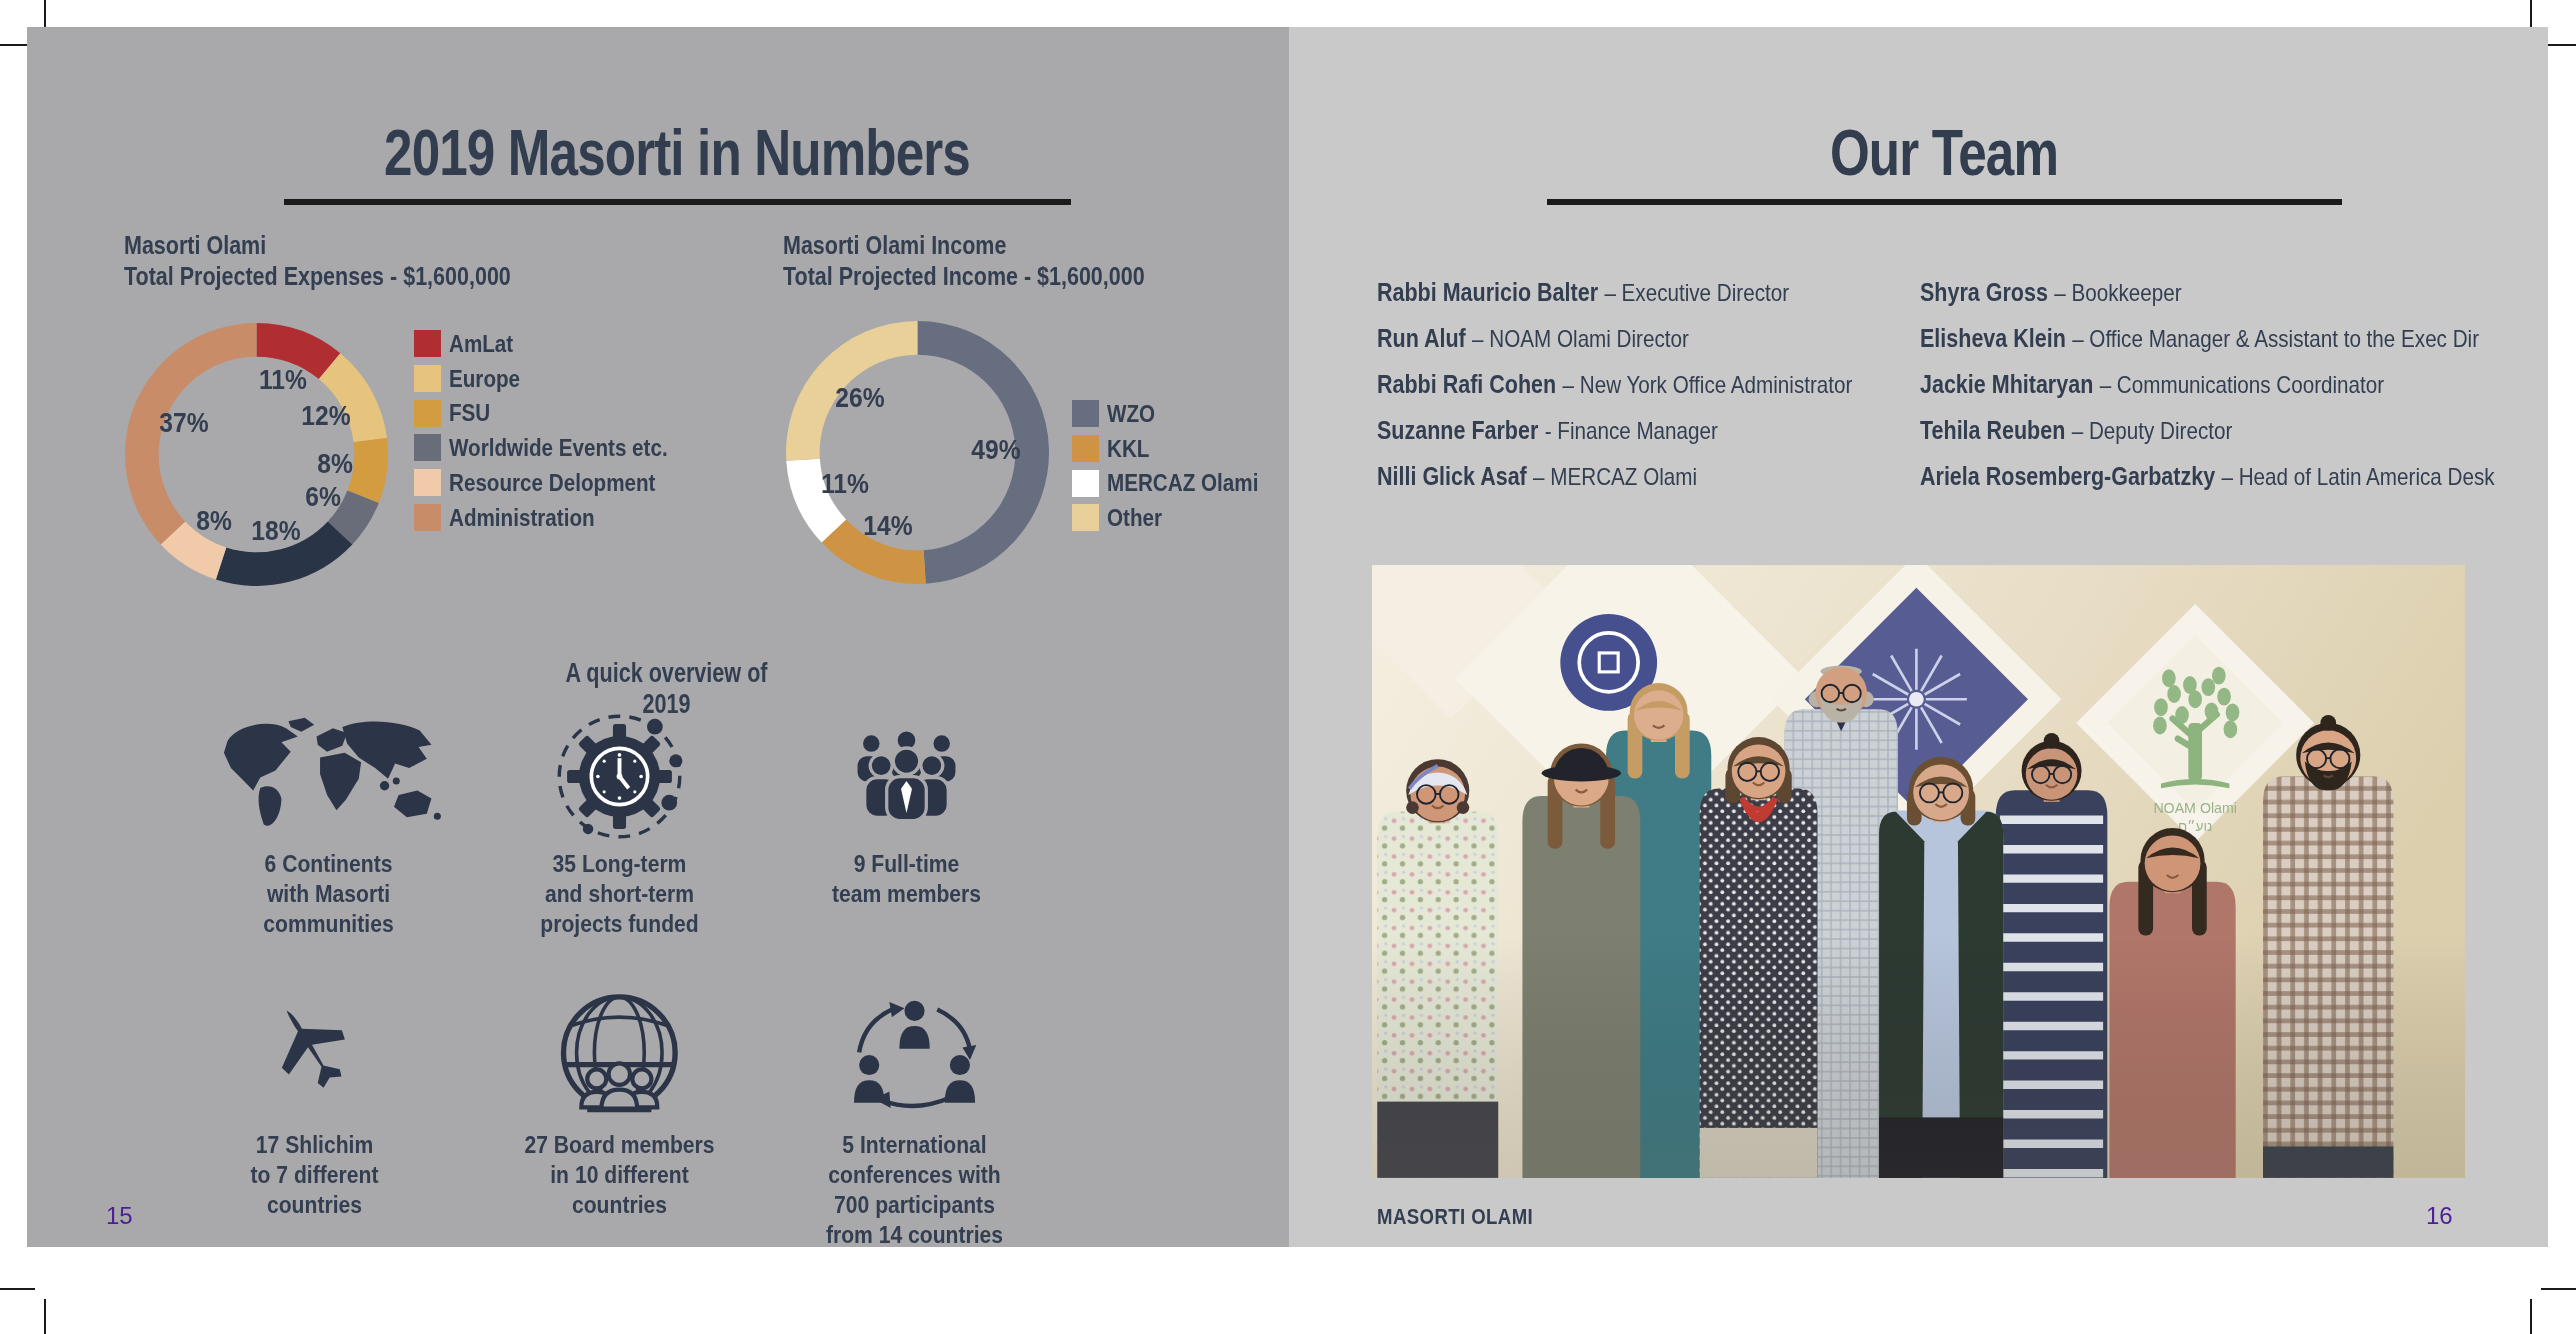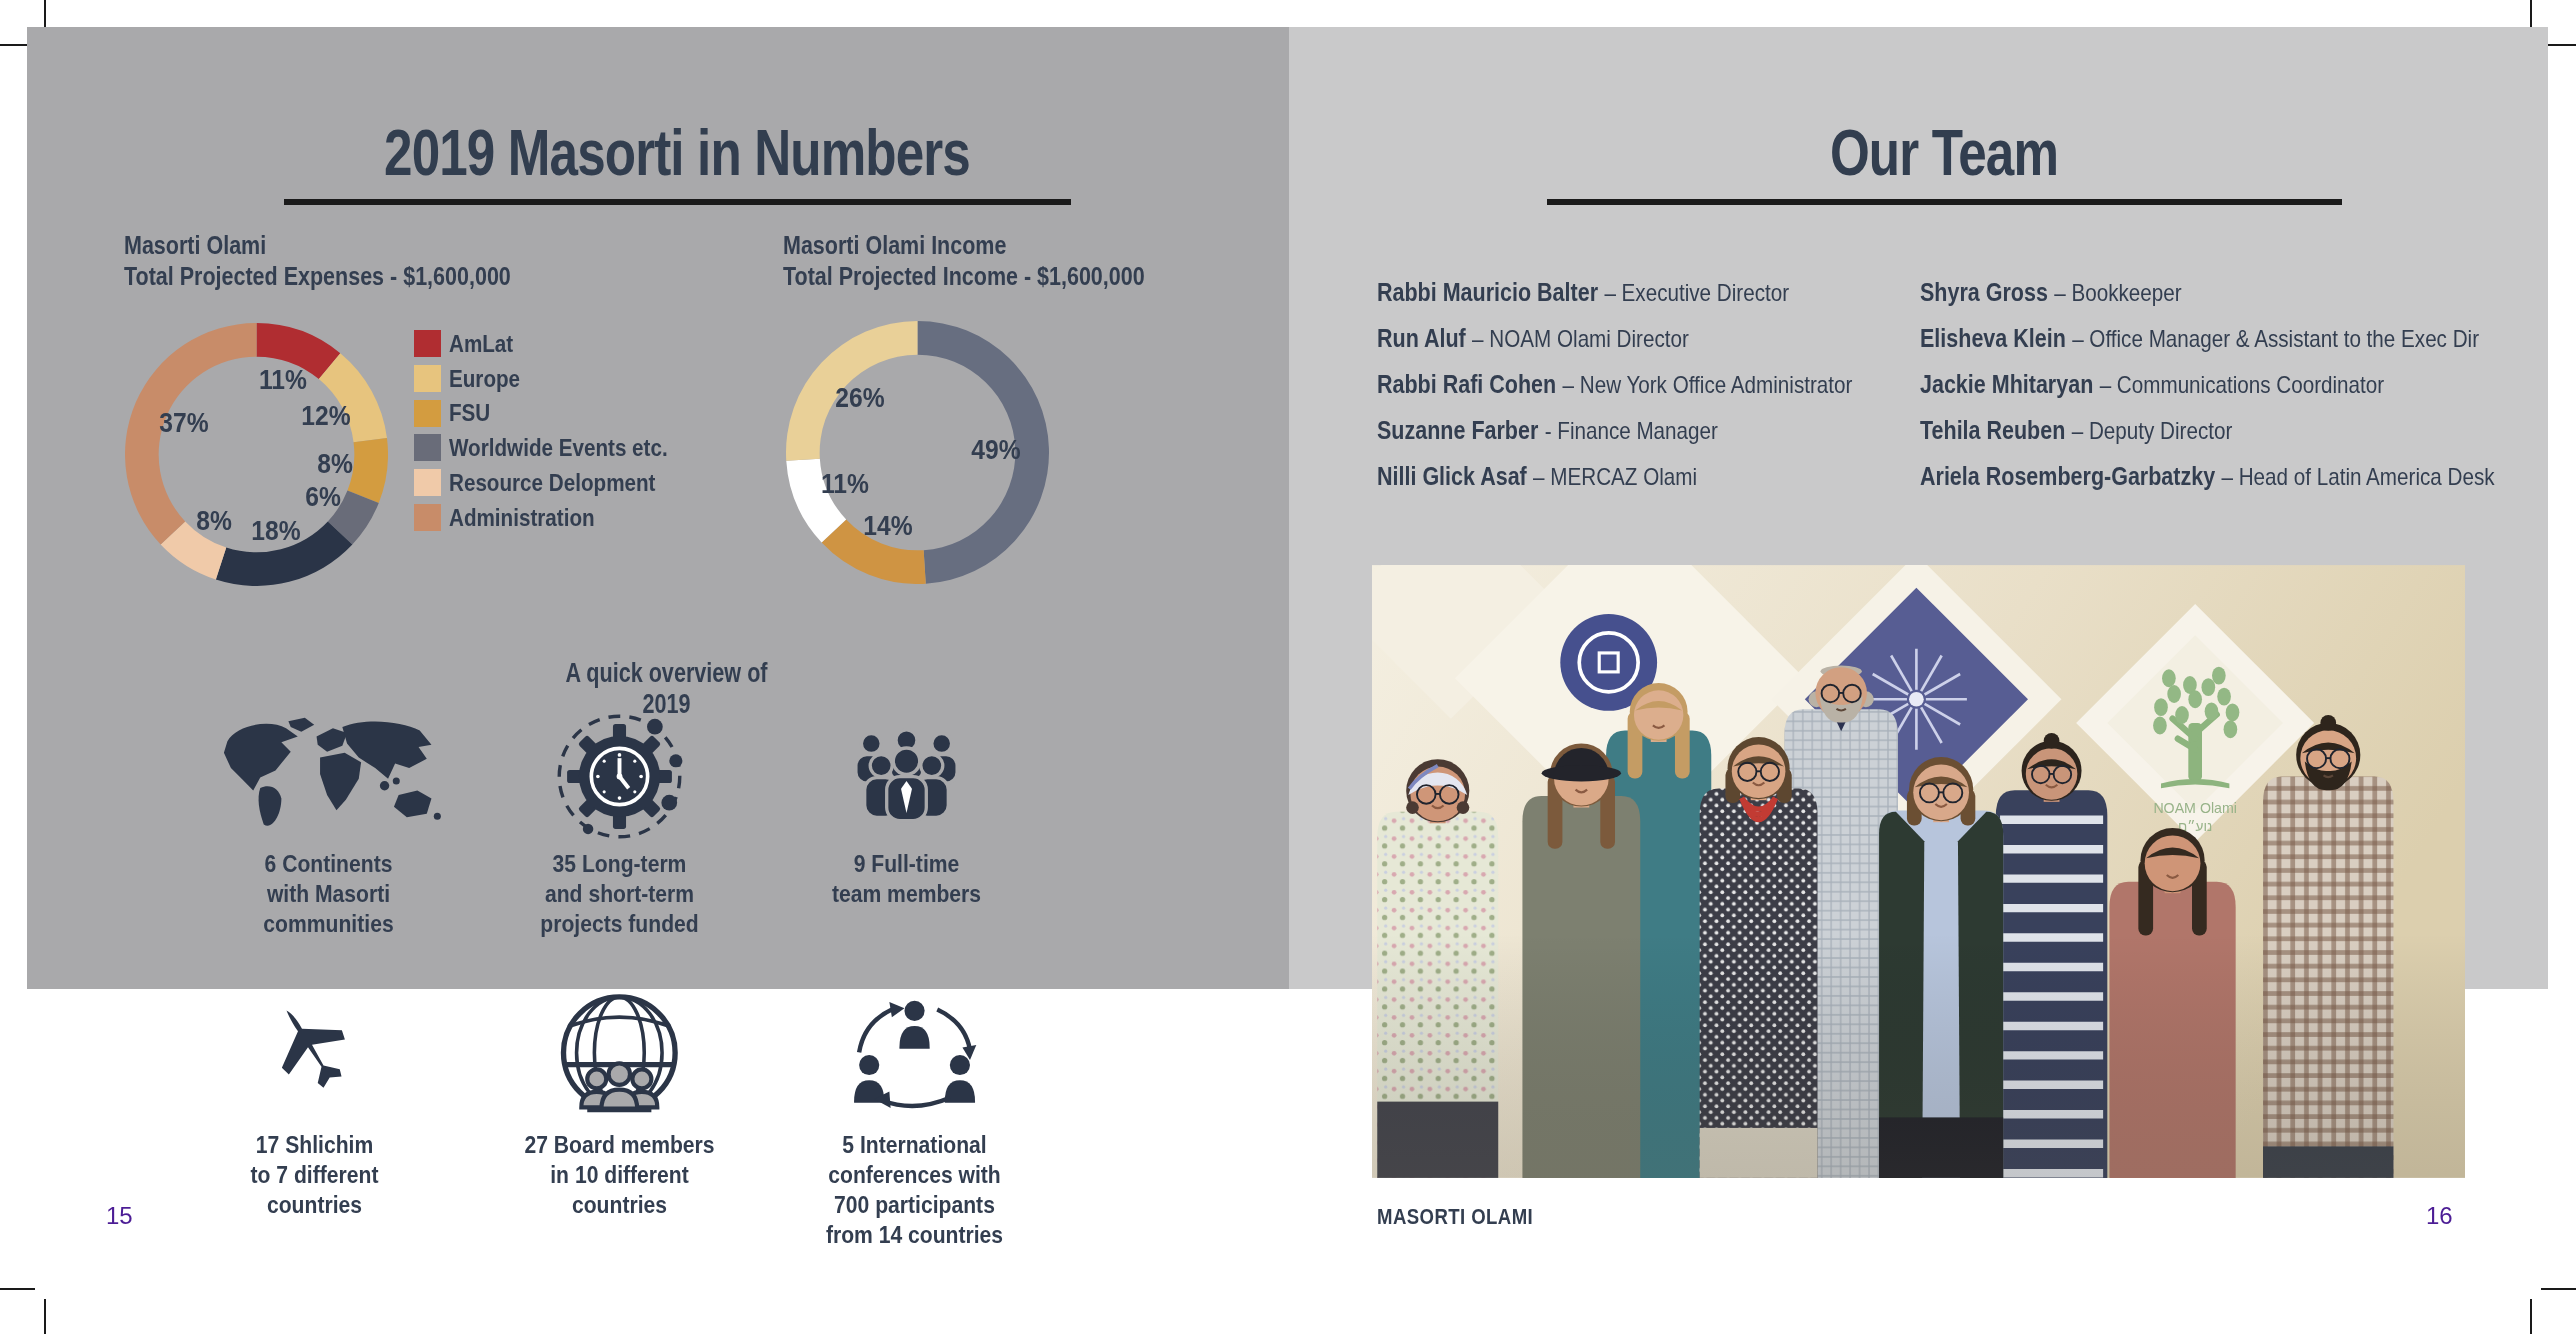--- a/index.html
+++ b/index.html
@@ -1,18 +1,18 @@
 <!DOCTYPE html>
 <html style="font-size:8.4px"><head>
 <meta charset="utf-8">
 <style>
   html,body{margin:0;padding:0;background:#fff;}
   .canvas{position:relative;width:2576px;height:1334px;background:#fff;overflow:hidden;
           font-family:"Liberation Sans",sans-serif;color:#333e50;}
-  .page{position:absolute;top:27px;height:962px;}
+  .page{position:absolute;top:27px;height:1220px;}
   .page-left{left:27px;width:1262px;background:#a9a9ab;}
   .page-right{left:1289px;width:1259px;background:#c9c9ca;}
   .abs{position:absolute;}
   .cond{transform:scaleX(.86);transform-origin:0 50%;}
   .condc{transform:scaleX(.8);transform-origin:50% 50%;}
   .big-title{font-size:64px;font-weight:bold;color:#323e4f;text-align:center;white-space:nowrap;letter-spacing:-1.1px;}
   .rule{background:#1b1b1b;height:6.3px;}
   .chart-title{font-size:25px;font-weight:bold;line-height:31px;white-space:pre-line;}
   .donut{width:263px;height:263px;}
   .donut svg{position:absolute;left:0;top:0;}
@@ -106,20 +106,38 @@
         <svg viewBox="0 0 500 500" width="263" height="263">
           <path d="M250,0 A250,250 0 0 1 265.6976298823284,499.5066821070679 L261.6790366324523,435.63297148765855 A186,186 0 0 0 250,64 Z" fill="#676e80"></path>
           <path d="M265.6976298823284,499.5066821070679 A250,250 0 0 1 67.75784314464715,421.1367764821722 L114.41183529961748,377.32576170273614 A186,186 0 0 0 261.6790366324523,435.63297148765855 Z" fill="#cf9443"></path>
           <path d="M67.75784314464715,421.1367764821722 A250,250 0 0 1 0.4933178929321116,265.6976298823285 L64.36702851234148,261.67903663245244 A186,186 0 0 0 114.41183529961748,377.32576170273614 Z" fill="#ffffff"></path>
           <path d="M0.4933178929321116,265.6976298823285 A250,250 0 0 1 249.99999999999994,0 L249.99999999999994,64 A186,186 0 0 0 64.36702851234148,261.67903663245244 Z" fill="#e9d098"></path>
         </svg>
         <div class="pct" style="left:210px;top:129px;">49%</div>
         <div class="pct" style="left:102px;top:205px;">14%</div>
         <div class="pct" style="left:59px;top:163px;">11%</div>
         <div class="pct" style="left:74px;top:77px;">26%</div>
+      </div>
+    <div class="abs legend" id="legend1" style="left:1045px;top:372px;">
+        <div class="lg-row">
+          <span class="sw" style="background:#676e80"></span>
+          <span class="lg-label">WZO</span>
+        </div>
+        <div class="lg-row">
+          <span class="sw" style="background:#cf9443"></span>
+          <span class="lg-label">KKL</span>
+        </div>
+        <div class="lg-row">
+          <span class="sw" style="background:#ffffff"></span>
+          <span class="lg-label">MERCAZ Olami</span>
+        </div>
+        <div class="lg-row">
+          <span class="sw" style="background:#e9d098"></span>
+          <span class="lg-label">Other</span>
+        </div>
       </div>
 
     <div class="abs overview-heading condc" style="left:482px;top:631px;">A quick overview of 2019</div>
 
     <div class="abs stat-cell" style="left:144px;top:686px;height:129px;">
       <svg viewBox="0 0 200 110" height="129" fill="#2b3547">
         <path d="M14,24 C22,10 50,5 64,13 L74,20 60,25 68,33 55,49 42,55 36,66 27,57 17,47 11,34 Z"></path>
         <path d="M42,64 C50,60 58,64 60,73 C60,87 52,100 45,95 C41,84 39,73 42,64 Z"></path>
         <path d="M66,7 L80,4 88,10 77,16 68,12 Z"></path>
         <path d="M90,20 L104,13 116,17 112,28 99,33 91,27 Z"></path>

